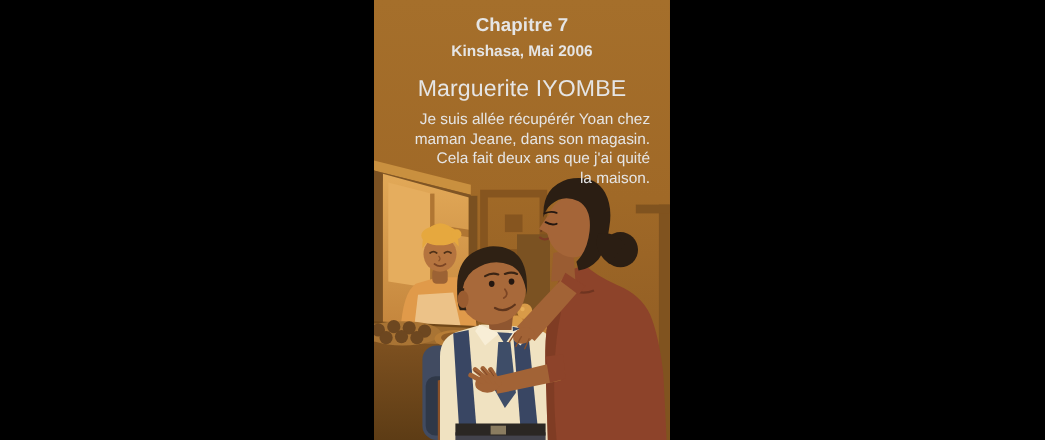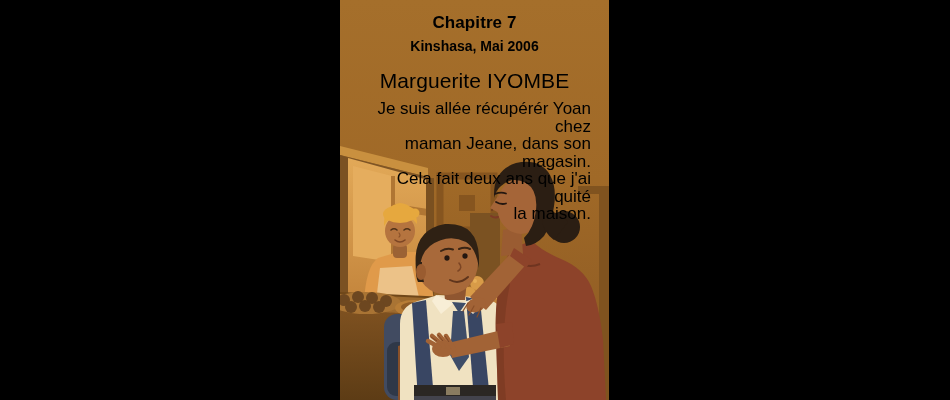--- a/index.html
+++ b/index.html
@@ -1,25 +1,25 @@
 <!DOCTYPE html>
 <html><head>
 <meta charset="utf-8">
 <style>
   html,body{margin:0;padding:0;background:#000;}
   .stage{position:relative;width:950px;height:400px;background:#000;overflow:hidden;
          font-family:"Liberation Sans",sans-serif;}
   .card{position:absolute;left:340px;top:0;width:269px;height:400px;overflow:hidden;
         background:#a06a28;}
   .card svg{position:absolute;left:0;top:0;display:block;}
-  .overlay{position:absolute;top:0;left:0;right:0;padding:12px 18px 0;color:#000000;}
+  .overlay{position:absolute;top:0;left:0;right:0;padding:12px 18px 0;color:#e5e5e5;}
   .chapter{font-size:17px;font-weight:700;text-align:center;line-height:1.25;letter-spacing:.1px;}
   .subtitle{font-size:14px;font-weight:700;text-align:center;margin-top:5px;line-height:1.2;}
   .speaker{font-size:21px;font-weight:400;text-align:center;margin-top:13px;line-height:1.2;letter-spacing:.1px;}
-  .para{margin-top:7px;font-size:17px;font-weight:500;line-height:17.5px;text-align:right;}
+  .para{margin-top:7px;font-size:14px;font-weight:500;line-height:17.5px;text-align:right;}
 </style>
 </head>
 <body>
 
 <div class="stage">
   <div class="card">
 
     <svg viewBox="0 0 269 400" width="269" height="400">
       <defs>
         <linearGradient id="bg" x1="0" y1="0" x2="0" y2="1">

